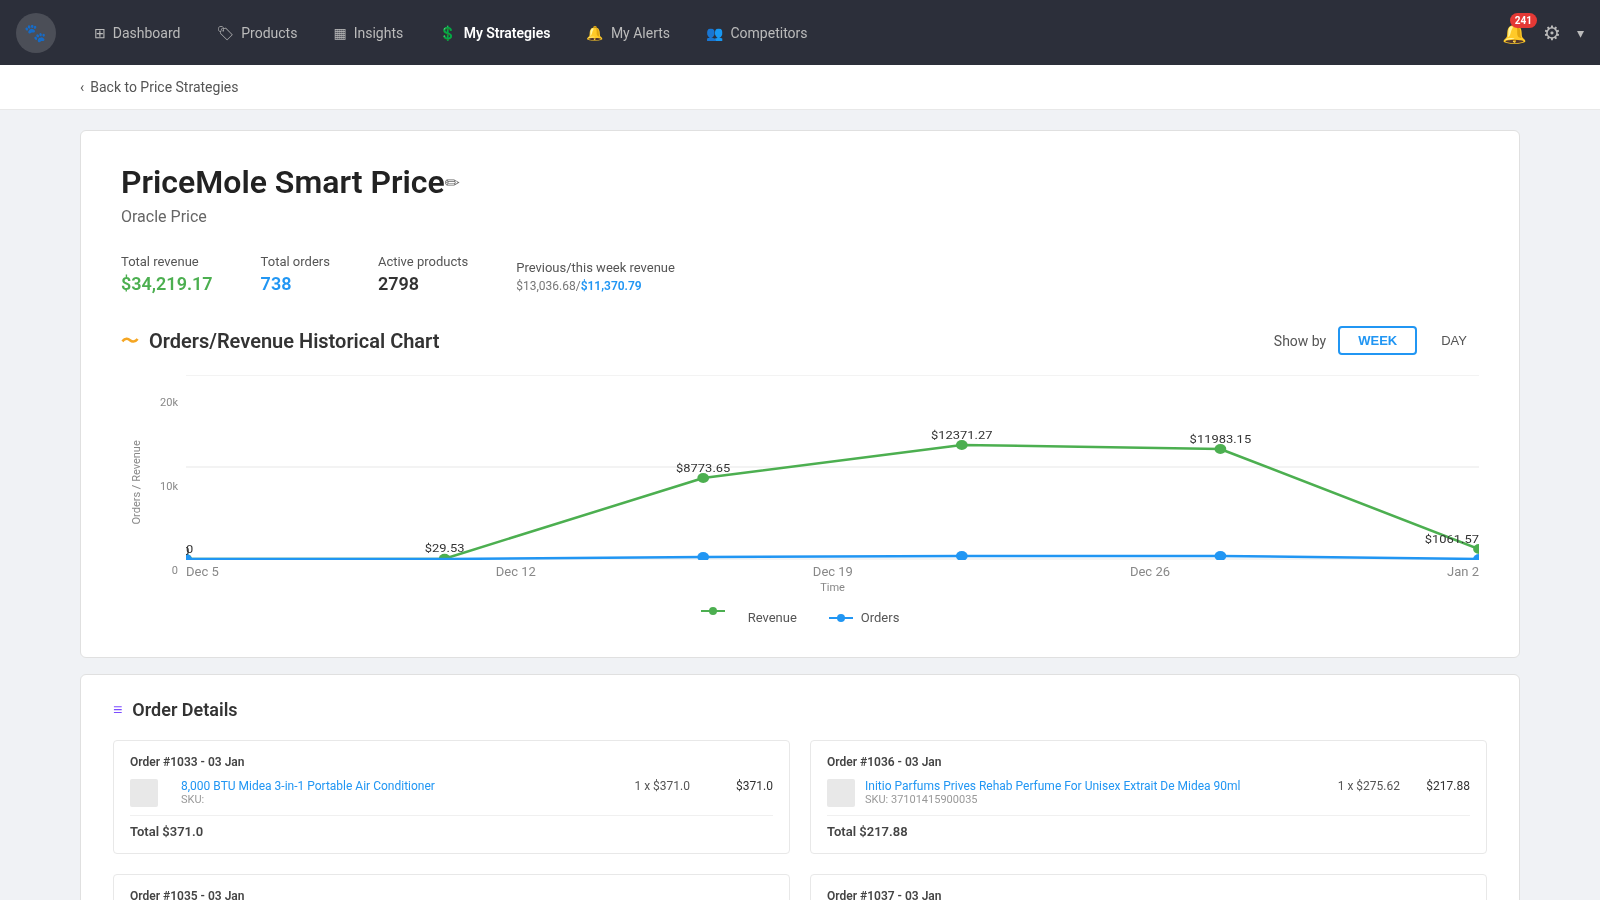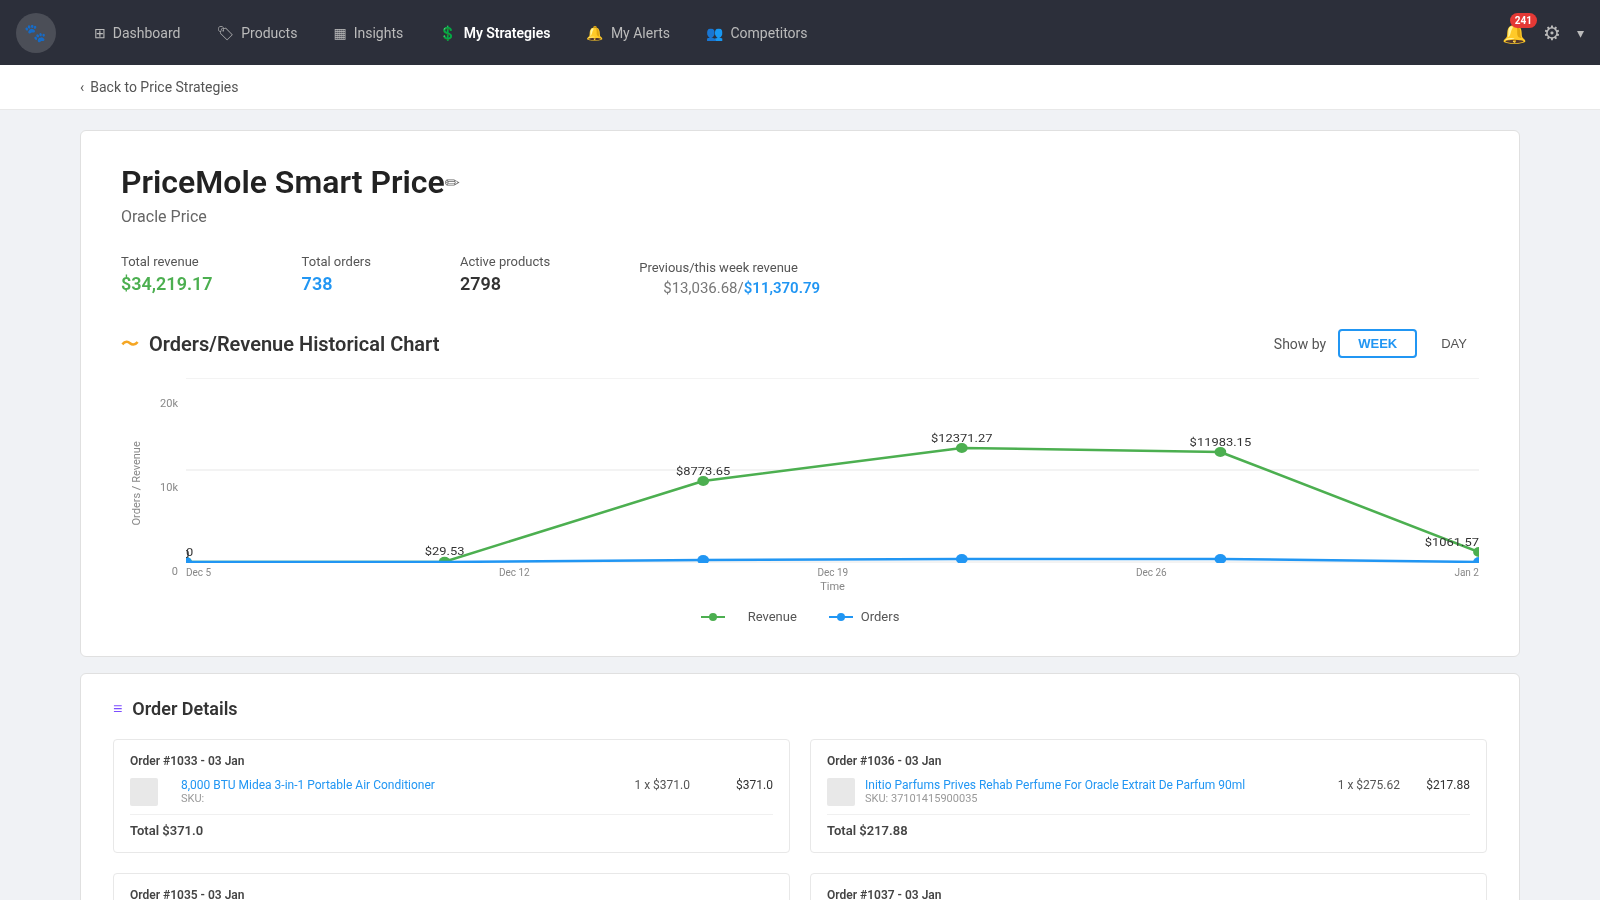--- a/index.html
+++ b/index.html
@@ -54,36 +54,36 @@
 </div>
 
 <div style="background:#fff;margin:20px 80px 0;border-radius:6px;padding:32px 40px;border:1px solid #e0e0e0;">
 
   <div style="display:flex;align-items:center;margin-bottom:6px;">
     <h1 style="font-size:32px;font-weight:600;color:#222;">PriceMole Smart Price</h1>
     <span style="font-size:18px;color:#666;cursor:pointer;">✏</span>
   </div>
   <div style="font-size:16px;color:#666;margin-bottom:28px;">Oracle Price</div>
 
-  <div style="display:flex;gap:89px;margin-bottom:32px;">
+  <div style="display:flex;gap:48px;margin-bottom:32px;">
     <div>
       <div style="font-size:13px;color:#555;margin-bottom:4px;">Total revenue</div>
       <div style="font-size:18px;font-weight:600;color:#4caf50;">$34,219.17</div>
     </div>
     <div>
       <div style="font-size:13px;color:#555;margin-bottom:4px;">Total orders</div>
       <div style="font-size:18px;font-weight:600;color:#2196f3;">738</div>
     </div>
     <div>
       <div style="font-size:13px;color:#555;margin-bottom:4px;">Active products</div>
       <div style="font-size:18px;font-weight:600;color:#333;">2798</div>
     </div>
     <div>
       <div style="font-size:13px;color:#555;margin-bottom:4px;margin-top:6px;">Previous/this week revenue</div>
-      <div style="font-size:15px;color:#777;margin-left:24px;">
+      <div style="font-size:12px;color:#777;">
         <span>$13,036.68/</span><span style="color:#2196f3;font-weight:600;">$11,370.79</span>
       </div>
     </div>
   </div>
 
   <div>
     <div style="display:flex;align-items:center;justify-content:space-between;margin-bottom:20px;">
       <div style="font-size:20px;font-weight:600;color:#333;display:flex;align-items:center;gap:10px;">
         <span style="color:#f5a623;font-size:18px;">〜</span>
         <span>Orders/Revenue Historical Chart</span>
@@ -137,33 +137,33 @@
           <circle cx="660" cy="181" r="5" fill="#2196f3"></circle>
           <circle cx="880" cy="181" r="5" fill="#2196f3"></circle>
           <circle cx="1100" cy="184" r="5" fill="#2196f3"></circle>
 
           <text x="0" y="180" font-size="11" fill="#333" text-anchor="middle">0</text>
           <text x="440" y="196" font-size="11" fill="#333" text-anchor="middle">165</text>
           <text x="660" y="196" font-size="11" fill="#333" text-anchor="middle">239</text>
           <text x="880" y="196" font-size="11" fill="#333" text-anchor="middle">294</text>
         </svg>
 
-        <div style="display:flex;justify-content:space-between;padding:4px 0 0;font-size:10px;color:#888;">
+        <div style="display:flex;justify-content:space-between;padding:4px 0 0;font-size:13px;color:#888;">
           <span>Dec 5</span>
           <span>Dec 12</span>
           <span>Dec 19</span>
           <span>Dec 26</span>
           <span>Jan 2</span>
         </div>
         <div style="text-align:center;font-size:11px;color:#888;margin-top:2px;">Time</div>
       </div>
     </div>
 
     <div style="display:flex;justify-content:center;gap:32px;margin-top:16px;">
-      <div style="display:flex;align-items:center;gap:23px;font-size:13px;color:#555;">
+      <div style="display:flex;gap:23px;font-size:13px;color:#555;">
         <div style="width:24px;height:2px;background:#4caf50;position:relative;">
           <div style="position:absolute;left:50%;top:50%;transform:translate(-50%,-50%);width:8px;height:8px;border-radius:50%;background:#4caf50;"></div>
         </div>
         <span>Revenue</span>
       </div>
       <div style="display:flex;align-items:center;gap:8px;font-size:13px;color:#555;">
         <div style="width:24px;height:2px;background:#2196f3;position:relative;">
           <div style="position:absolute;left:50%;top:50%;transform:translate(-50%,-50%);width:8px;height:8px;border-radius:50%;background:#2196f3;"></div>
         </div>
         <span>Orders</span>
@@ -192,21 +192,21 @@
         <div style="font-size:12px;color:#333;min-width:60px;text-align:right;">$371.0</div>
       </div>
       <div style="font-size:13px;color:#444;font-weight:600;margin-top:8px;border-top:1px solid #f0f0f0;padding-top:8px;">Total <span>$371.0</span></div>
     </div>
 
     <div style="border:1px solid #e8e8e8;border-radius:4px;padding:14px 16px;">
       <div style="font-size:12px;font-weight:600;color:#444;margin-bottom:10px;">Order #1036 - 03 Jan</div>
       <div style="display:flex;align-items:flex-start;gap:10px;margin-bottom:8px;">
         <div style="width:28px;height:28px;background:#e8e8e8;border-radius:2px;flex-shrink:0;"></div>
         <div style="flex:1;">
-          <div style="color:#2196f3;font-size:12px;cursor:pointer;">Initio Parfums Prives Rehab Perfume For Oracle Extrait De Parfum 90ml</div>
+          <div style="color:#2196f3;font-size:12px;cursor:pointer;">Initio Parfums Prives Rehab Perfume For Unisex Extrait De Midea 90ml</div>
           <div style="color:#999;font-size:11px;">SKU: 37101415900035</div>
         </div>
         <div style="font-size:12px;color:#555;white-space:nowrap;margin-left:auto;min-width:80px;text-align:right;">1 x $275.62</div>
         <div style="font-size:12px;color:#333;min-width:60px;text-align:right;">$217.88</div>
       </div>
       <div style="font-size:13px;color:#444;font-weight:600;margin-top:8px;border-top:1px solid #f0f0f0;padding-top:8px;">Total <span>$217.88</span></div>
     </div>
 
     <div style="border:1px solid #e8e8e8;border-radius:4px;padding:14px 16px;">
       <div style="font-size:12px;font-weight:600;color:#444;margin-bottom:10px;">Order #1035 - 03 Jan</div>

